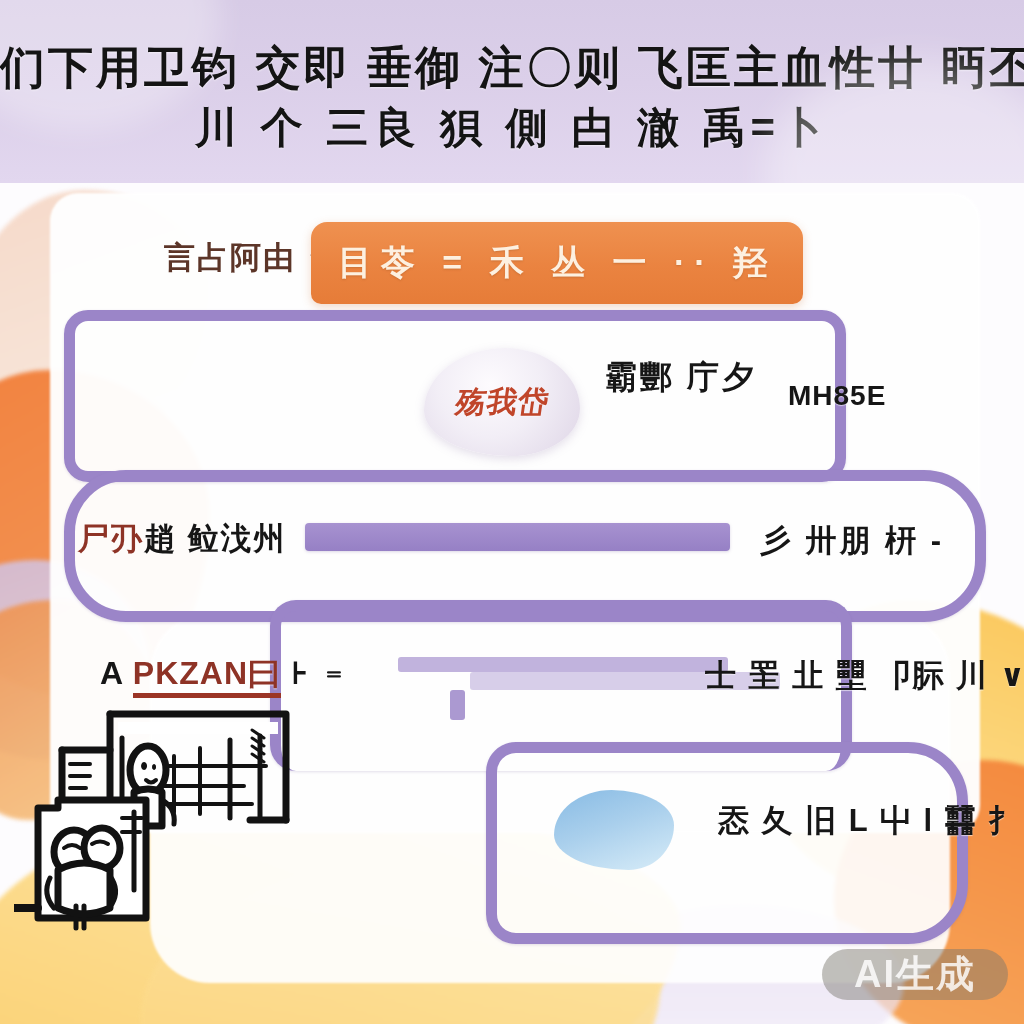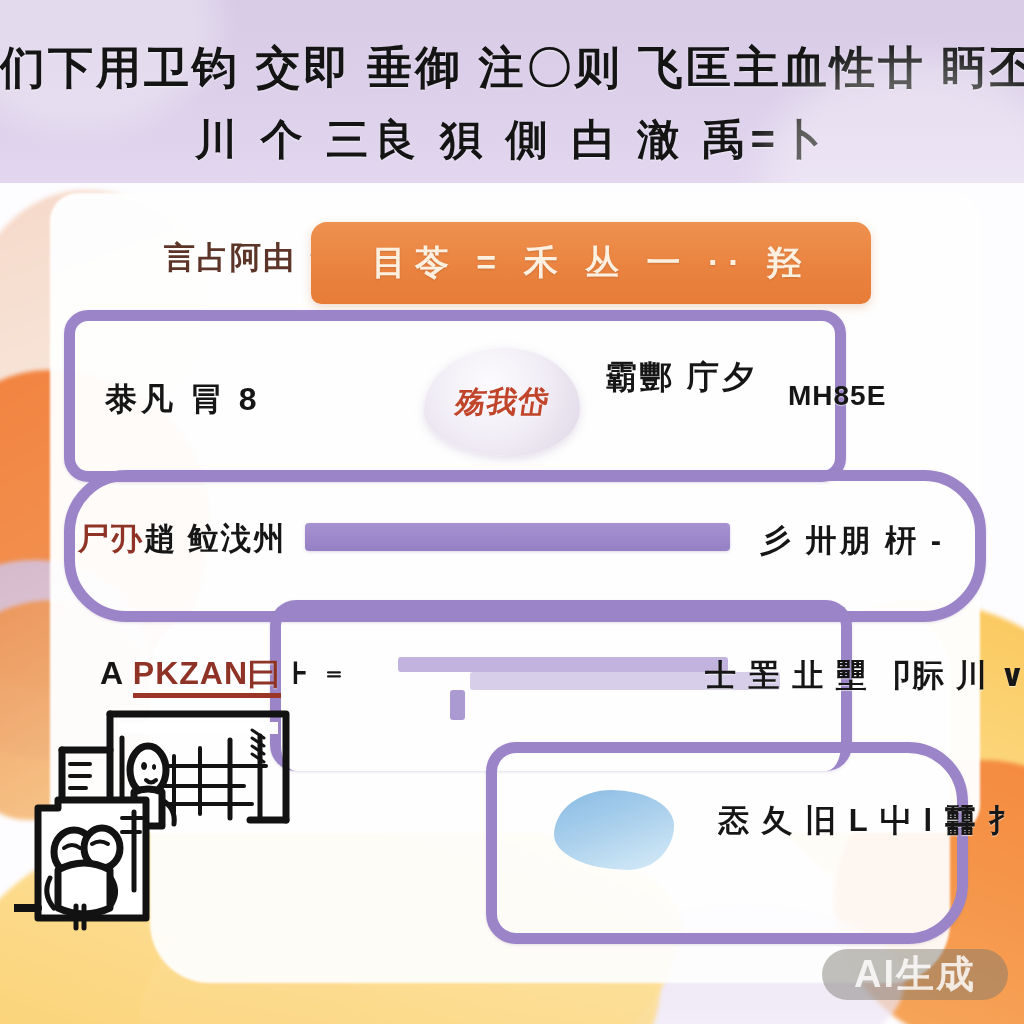--- a/index.html
+++ b/index.html
@@ -23,21 +23,21 @@
   .header:after{
     content:"";position:absolute;right:-40px;top:60px;width:300px;height:230px;
     border-radius:50%;background:rgba(255,255,255,.35);filter:blur(18px);
   }
   .header-title,.header-sub{
     position:absolute;width:100%;text-align:center;color:#141414;
     font-weight:bold;letter-spacing:3px;text-shadow:0 1px 2px rgba(255,255,255,.55);
     white-space:nowrap;
   }
   .header-title{top:38px;font-size:45px;}
-  .header-sub{top:112px;font-size:42px;letter-spacing:6px;}
+  .header-sub{top:100px;font-size:42px;letter-spacing:6px;}
 
   
   .blob{position:absolute;filter:blur(2px);}
   .blob-peach{
     left:-30px;top:190px;width:240px;height:250px;
     background:linear-gradient(160deg,#f6d9c9 0%,#f7e3d6 60%,#fbeee6 100%);
     border-radius:48% 52% 44% 56%/52% 40% 60% 48%;
   }
   .blob-orange-left{
     left:-90px;top:370px;width:300px;height:330px;
@@ -89,21 +89,21 @@
     position:absolute;left:50px;top:10px;width:930px;height:640px;
     background:#ffffff;border-radius:28px;filter:blur(1px);opacity:.97;
   }
   .paper-white2{
     position:absolute;left:150px;top:430px;width:800px;height:370px;
     background:#ffffff;border-radius:60px;filter:blur(1px);opacity:.92;
   }
 
   
   .banner{
-    position:absolute;left:311px;top:222px;width:560px;height:82px;
+    position:absolute;left:311px;top:222px;width:492px;height:82px;
     background:linear-gradient(180deg,#ef9150 0%,#ea8340 55%,#e67c38 100%);
     border-radius:16px 16px 10px 10px;
     box-shadow:0 3px 10px rgba(205,120,60,.28);
     display:flex;align-items:center;justify-content:center;
   }
   .banner:after{
     content:"";position:absolute;left:20px;top:72px;width:470px;height:52px;
     background:linear-gradient(180deg,#ef8e4c 0%,#f2a168 100%);
     border-radius:0 0 18px 18px;z-index:-1;
   }
@@ -223,21 +223,20 @@
   <div class="banner-left-label">言占阿由 ↑</div>
   <div class="banner">
     <span class="banner-text">目苓 = 禾 丛 一 ·· 羟</span>
   </div>
 
   <div class="frame frame-1"></div>
   <div class="frame frame-2"></div>
   <div class="frame frame-3"></div>
   <div class="frame frame-4"></div>
 
-  <div class="rowtext r2-left">㳟凡 冐 8</div>
   <div class="badge-oval">
     <span class="badge-oval-text">殇我岱</span>
   </div>
   <div class="rowtext r2-mid">霸酆 庁夕</div>
   <div class="rowtext r2-right">MH85E</div>
 
   <div class="rowtext r3-left">
     <span class="accent">尸刅</span><span>趙 䲞㳀州</span>
   </div>
   <div class="bar-solid"></div>

